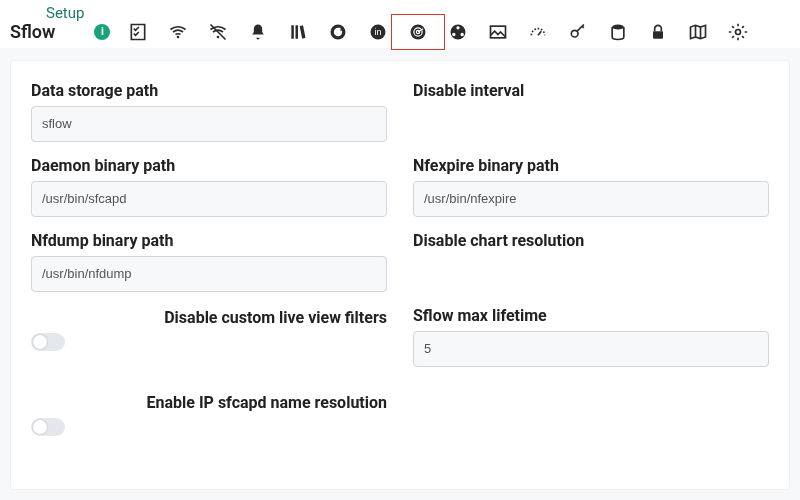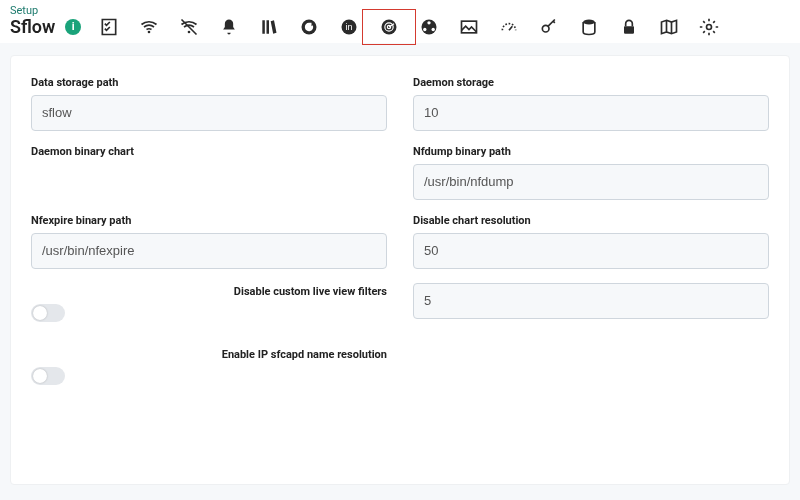--- a/index.html
+++ b/index.html
@@ -16,22 +16,23 @@
     align-items: flex-end;
     padding: 4px 10px 6px 10px;
     background: #fff;
   }
   .title-block {
     display: flex;
     flex-direction: column;
     margin-right: 6px;
   }
   .setup-label {
-    font-size: 11px;
+    font-size: 15px;
     color: #1e7b6e;
+    margin-left: 36px;
   }
   .page-title {
     font-size: 18px;
     font-weight: 600;
     color: #222;
     line-height: 1.1;
   }
   .info-badge {
     width: 16px; height: 16px;
     border-radius: 50%;
@@ -79,21 +80,21 @@
     height: 430px;
   }
   .grid {
     display: grid;
     grid-template-columns: 1fr 1fr;
     column-gap: 26px;
     row-gap: 14px;
   }
   .field label {
     display: block;
-    font-size: 11px;
+    font-size: 16px;
     font-weight: 700;
     color: #222;
     margin-bottom: 6px;
   }
   .field input[type="text"] {
     width: 100%;
     height: 36px;
     padding: 0 10px;
     font-size: 13px;
     color: #555;
@@ -233,46 +234,46 @@
 </div>
 
 <div class="panel">
   <div class="grid">
 
     <div class="field">
       <label>Data storage path</label>
       <input type="text" value="sflow" style="">
     </div>
     <div class="field">
-      <label>Daemon storage</label>
-      <input type="text" value="10" style="">
-    </div>
-
-    <div class="field">
-      <label>Daemon binary chart</label>
-    </div>
+      <label>Disable interval</label>
+    </div>
+
+    <div class="field">
+      <label>Daemon binary path</label>
+      <input type="text" value="/usr/bin/sfcapd" style="">
+    </div>
+    <div class="field">
+      <label>Nfexpire binary path</label>
+      <input type="text" value="/usr/bin/nfexpire" style="">
+    </div>
+
     <div class="field">
       <label>Nfdump binary path</label>
       <input type="text" value="/usr/bin/nfdump" style="">
     </div>
-
-    <div class="field">
-      <label>Nfexpire binary path</label>
-      <input type="text" value="/usr/bin/nfexpire" style="">
-    </div>
     <div class="field">
       <label>Disable chart resolution</label>
-      <input type="text" value="50" style="">
     </div>
 
     <div class="field toggle-field">
       <label>Disable custom live view filters</label>
       <div class="toggle"></div>
     </div>
     <div class="field">
+      <label>Sflow max lifetime</label>
       <input type="text" value="5" style="">
     </div>
 
     <div class="field toggle-field">
       <div class="spacer"></div>
       <label>Enable IP sfcapd name resolution</label>
       <div class="toggle"></div>
     </div>
     <div></div>
 

